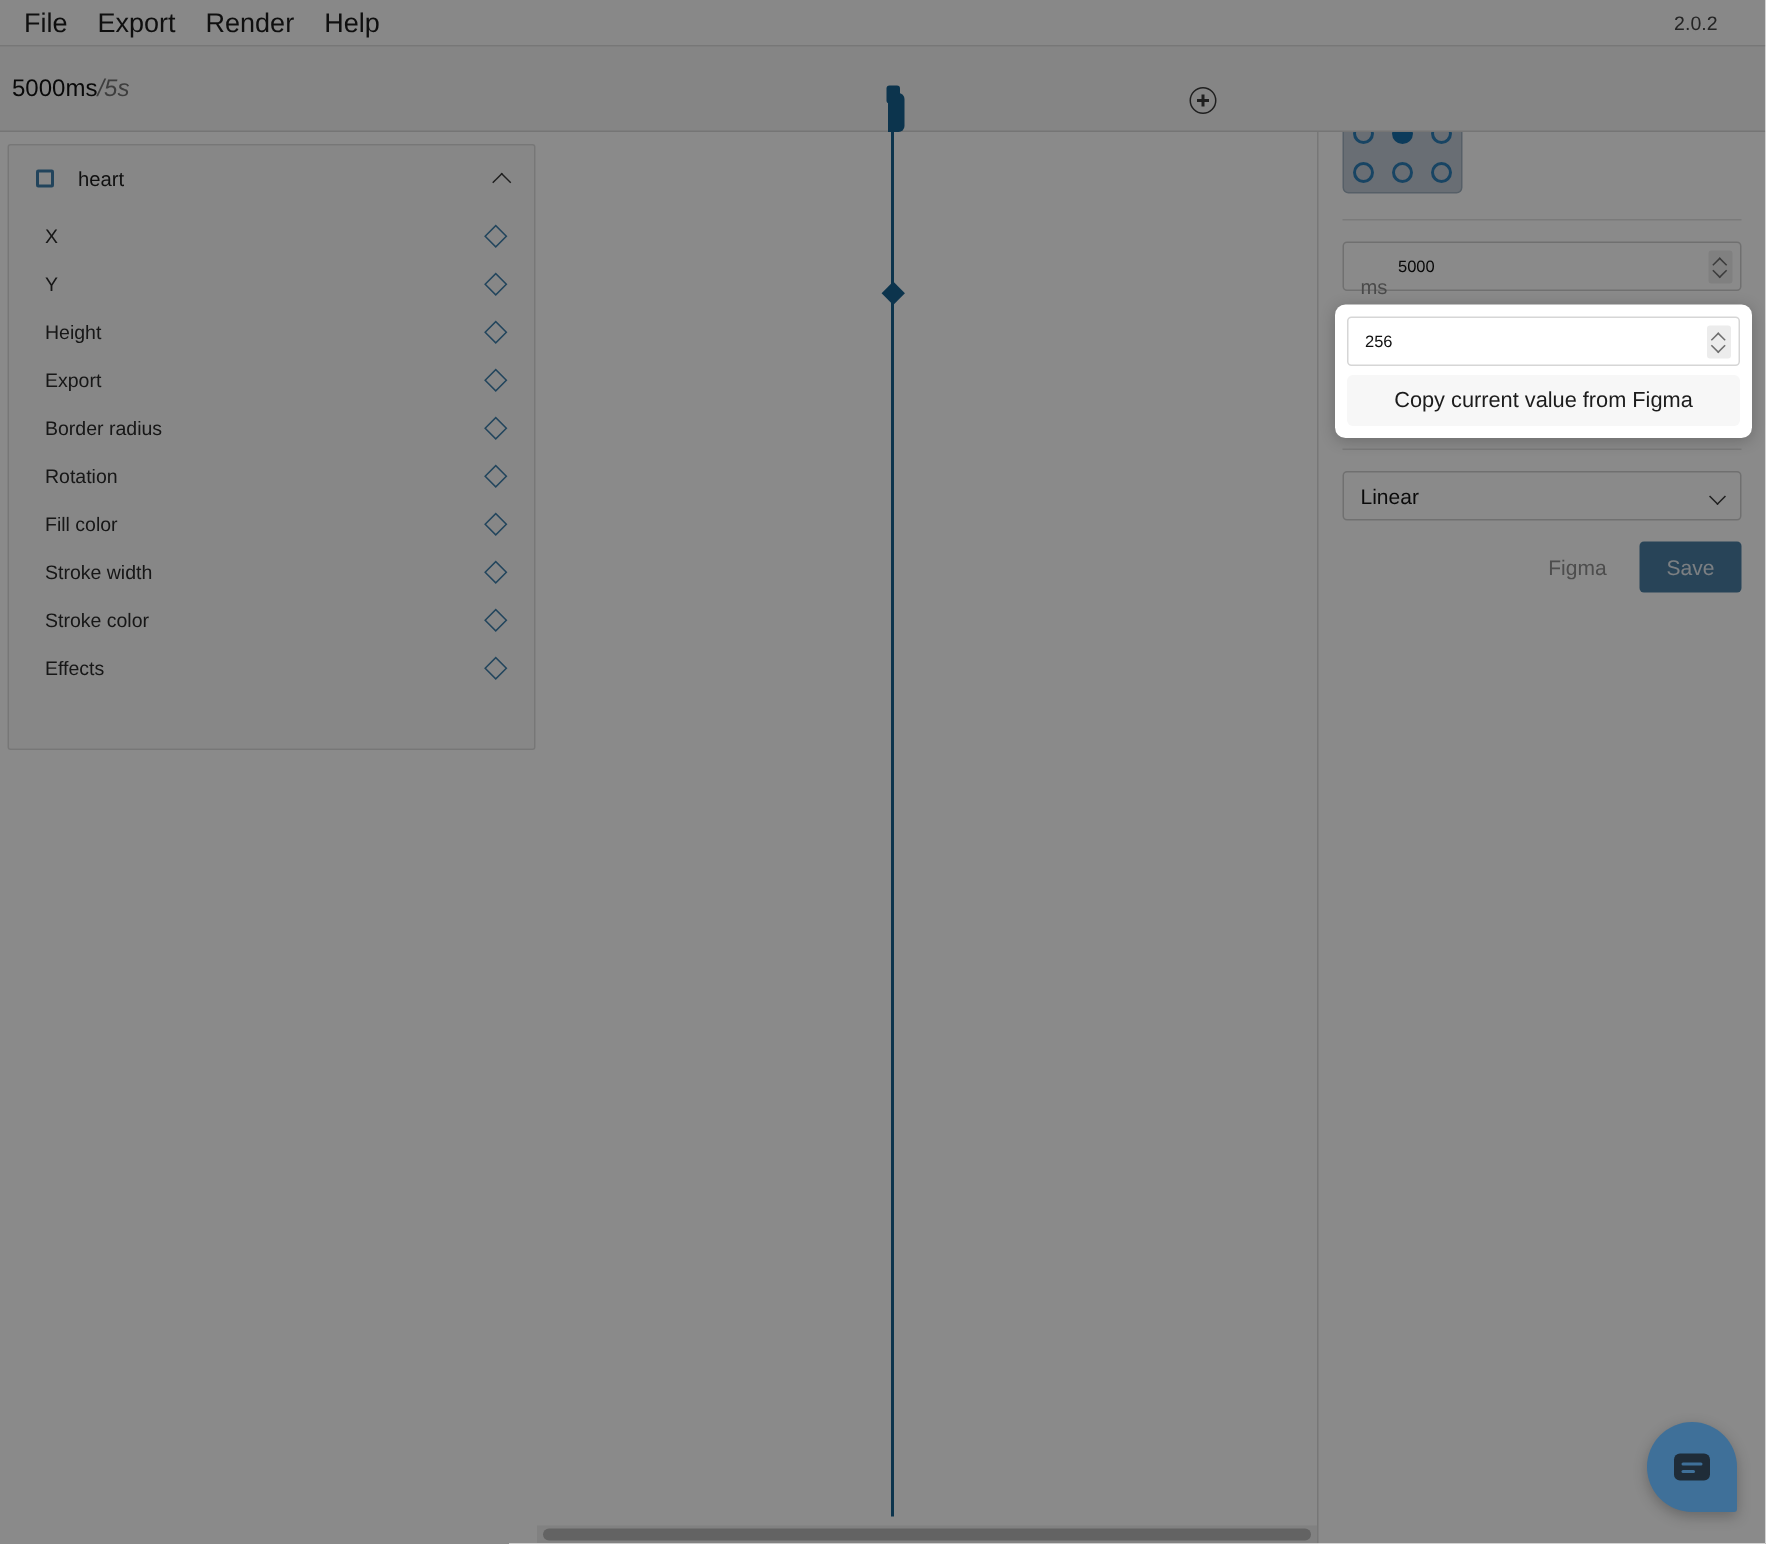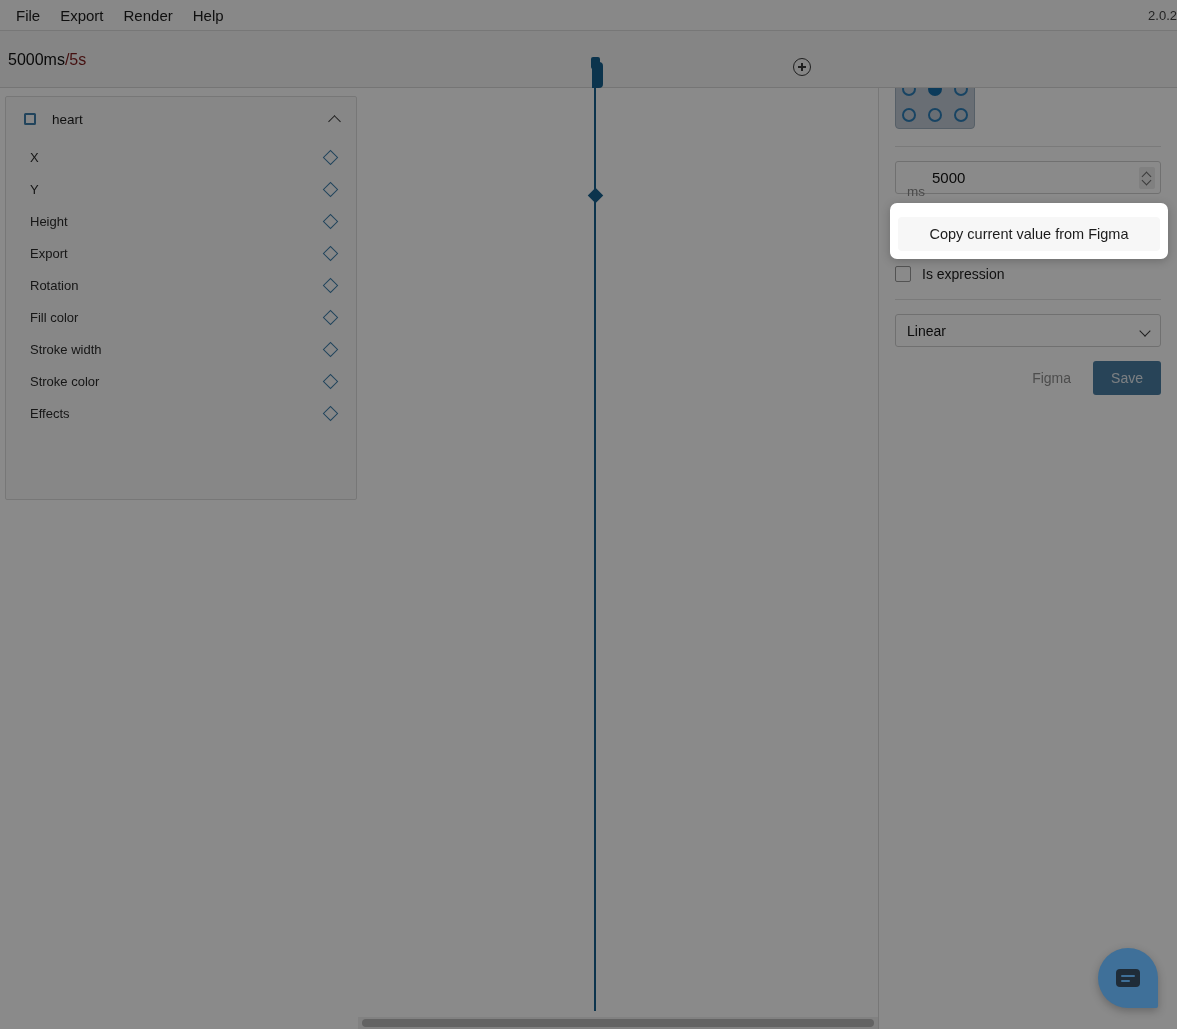--- a/index.html
+++ b/index.html
@@ -26,45 +26,45 @@
   
   #menubar {
     position: absolute; left: 0; top: 0;
     width: 1177px; height: 31px;
     background: #fbfbfb;
     border-bottom: 1px solid #dcdcdc;
     display: flex; align-items: center;
     z-index: 5;
   }
   .menu-item {
-    font-size: 15px; color: #1c1c1c;
+    font-size: 18px; color: #1c1c1c;
     padding: 0 10px; height: 31px;
     display: flex; align-items: center;
     cursor: default;
   }
   .menu-item:first-child { margin-left: 6px; }
   #version-label {
-    margin-left: auto; margin-right: 0;
+    margin-left: auto; margin-right: 32px;
     font-size: 13px; color: #444;
   }
 
   
   #timeline-header {
     position: absolute; left: 0; top: 31px;
     width: 1177px; height: 57px;
     background: #f6f6f6;
     border-bottom: 1px solid #d8d8d8;
     z-index: 4;
   }
   #time-display {
     position: absolute; left: 8px; top: 20px;
     font-size: 16px; color: #111;
     white-space: nowrap;
   }
-  #time-display .total { color: #7f1d1d; }
+  #time-display .total { color: #737373; font-style: italic; }
   #align-icon {
     position: absolute; left: 333px; top: 52px;
     width: 18px; height: 14px;
     cursor: pointer;
   }
   #align-icon i {
     display: block; height: 2.6px; background: #3d3d3d;
     border-radius: 1px; margin-bottom: 2.8px;
   }
   #align-icon i:nth-child(1) { width: 11px; margin-left: 4px; }
@@ -230,21 +230,21 @@
 
   .field {
     position: relative;
     height: 33px;
     border: 1px solid #cfcfcf; border-radius: 3px;
     background: #ffffff;
     display: flex; align-items: center;
     padding: 0 30px 0 11px;
   }
   .field .prefix { font-size: 13.5px; color: #8a8a8a; margin-right: 7px; margin-top: 28px; }
-  .field .value  { font-size: 15px; color: #111; }
+  .field .value  { font-size: 11px; color: #111; }
   .spinner {
     position: absolute; right: 5px; top: 5px;
     width: 16px; height: 22px;
     background: #ececec; border-radius: 2px;
     cursor: pointer;
   }
   .spinner::before, .spinner::after {
     content: ""; position: absolute; left: 4px;
     width: 6px; height: 6px;
     border-left: 1.4px solid #6e6e6e; border-top: 1.4px solid #6e6e6e;
@@ -407,20 +407,24 @@
         </div>
         <div class="prop-row">
           <span class="prop-name">Height</span>
           <span class="prop-diamond"></span>
         </div>
         <div class="prop-row">
           <span class="prop-name">Export</span>
           <span class="prop-diamond"></span>
         </div>
         <div class="prop-row">
+          <span class="prop-name">Border radius</span>
+          <span class="prop-diamond"></span>
+        </div>
+        <div class="prop-row">
           <span class="prop-name">Rotation</span>
           <span class="prop-diamond"></span>
         </div>
         <div class="prop-row">
           <span class="prop-name">Fill color</span>
           <span class="prop-diamond"></span>
         </div>
         <div class="prop-row">
           <span class="prop-name">Stroke width</span>
           <span class="prop-diamond"></span>
@@ -488,20 +492,24 @@
 
     <div id="action-row">
       <button id="reset-button">Figma</button>
       <button id="save-button">Save</button>
     </div>
   </div>
 
   <div id="dim-overlay"></div>
 
   <div id="figma-popup">
+    <div class="field">
+      <span class="value">256</span>
+      <span class="spinner"></span>
+    </div>
     <button id="copy-figma-button">Copy current value from Figma</button>
   </div>
 
   <div id="chat-launcher">
     <span id="chat-icon"></span>
   </div>
 
 <div id="playhead-handle-top" style="left: 591px; top: 57px; position: absolute;"></div>
     <div id="playhead-handle-body" style="position: absolute; top: 62px; left: 592px;"></div>
   </div>

